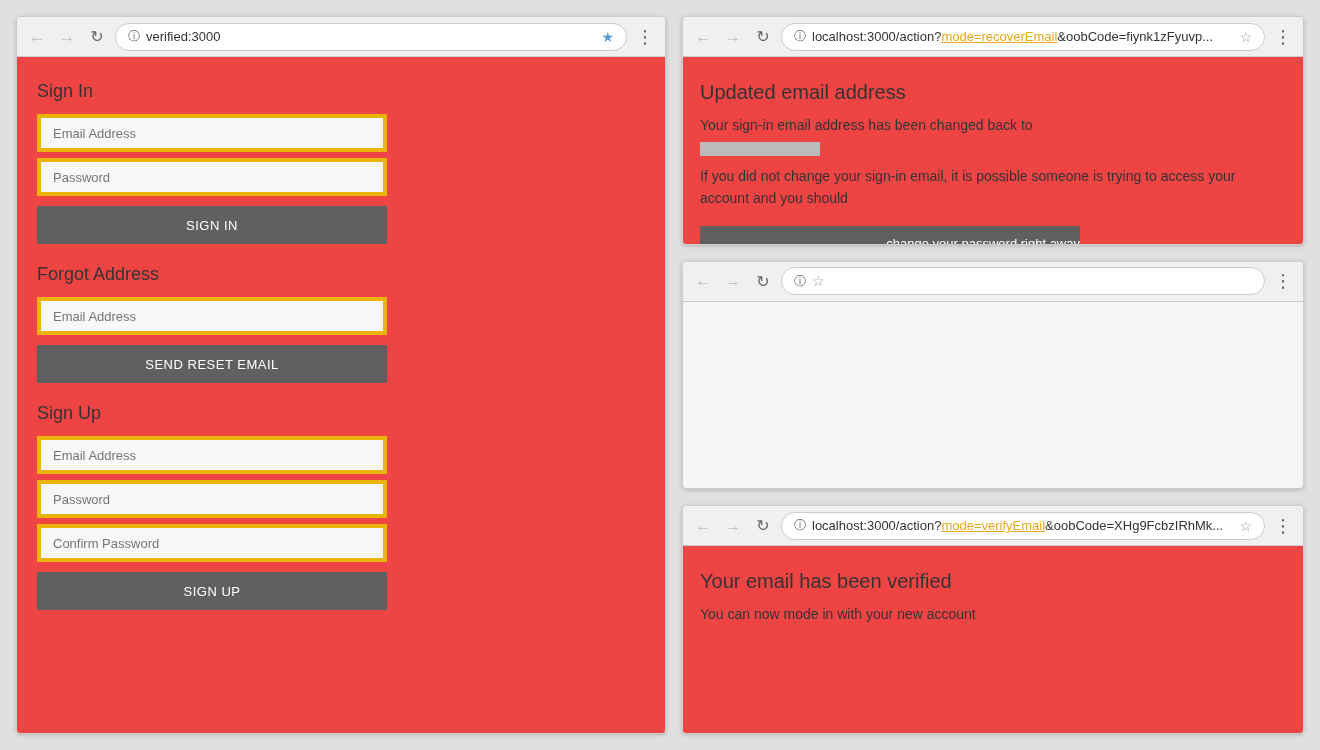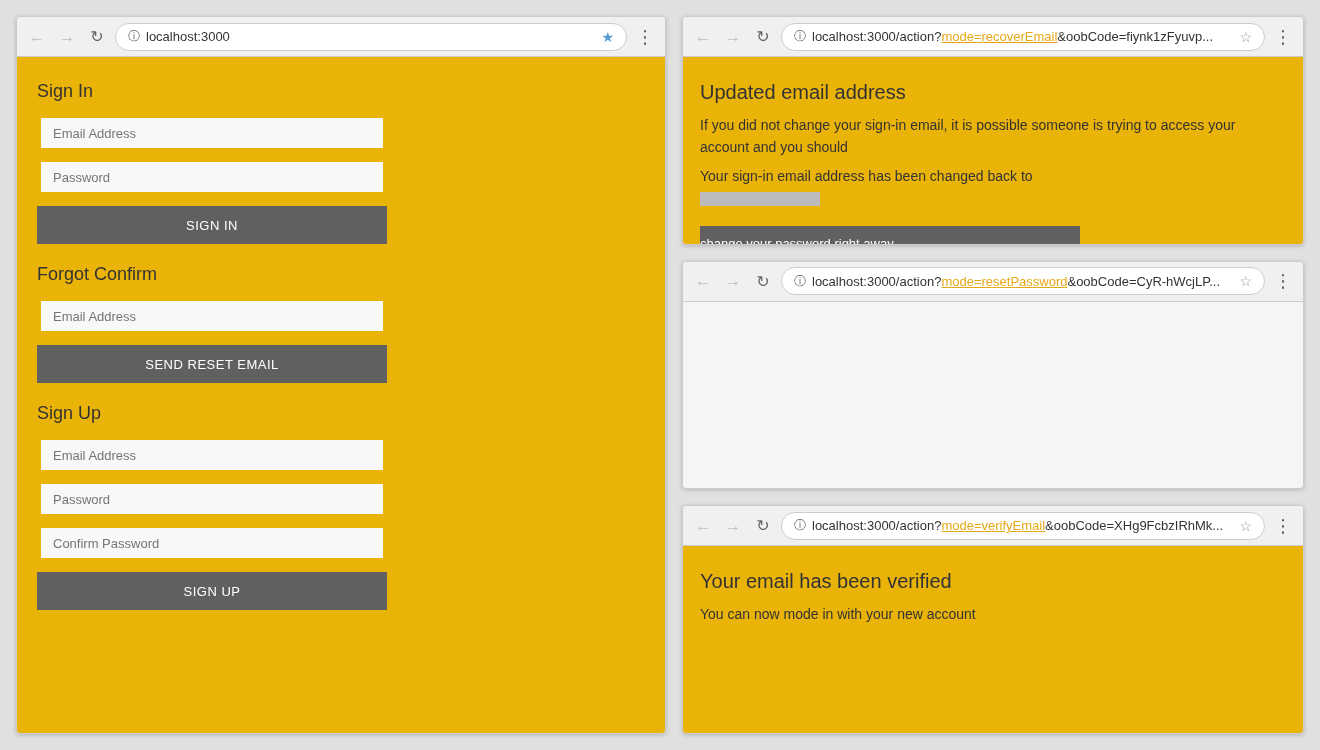--- a/index.html
+++ b/index.html
@@ -96,21 +96,21 @@
       font-size: 18px;
       width: 24px;
       height: 24px;
       display: flex;
       align-items: center;
       justify-content: center;
     }
 
     .browser-content {
       flex: 1;
-      background: #eab308;
+      background: #ef4444;
       overflow: hidden;
     }
 
     
     .left-panel {
       width: 650px;
       flex-shrink: 0;
     }
 
     .left-panel .browser-content {
@@ -196,51 +196,51 @@
 
     .btn-dark {
       background: #606060;
       color: white;
       border: none;
       padding: 10px 0;
       width: 380px;
       cursor: pointer;
       font-size: 13px;
       margin-top: 10px;
-      text-align: left;
+      text-align: right;
     }
   </style>
 </head>
 <body>
 
 <div class="browser-window left-panel">
 
   <div class="browser-chrome">
     <button class="nav-btn disabled">←</button>
     <button class="nav-btn disabled">→</button>
     <button class="nav-btn">↻</button>
     <div class="address-bar">
       <span class="info-icon">ⓘ</span>
-      <span class="url-text">localhost:3000</span>
+      <span class="url-text">verified:3000</span>
       <span class="star-icon">★</span>
     </div>
     <button class="menu-btn">⋮</button>
   </div>
 
   <div class="browser-content">
 
     <div class="auth-section">
       <h2 class="section-title">Sign In</h2>
       <input class="form-input" type="text" placeholder="Email Address" style="">
       <input class="form-input" type="password" placeholder="Password" style="">
       <button class="btn-primary">SIGN IN</button>
     </div>
 
     <div class="auth-section">
-      <h2 class="section-title">Forgot Confirm</h2>
+      <h2 class="section-title">Forgot Address</h2>
       <input class="form-input" type="text" placeholder="Email Address" style="">
       <button class="btn-primary">SEND RESET EMAIL</button>
     </div>
 
     <div class="auth-section">
       <h2 class="section-title">Sign Up</h2>
       <input class="form-input" type="text" placeholder="Email Address" style="">
       <input class="form-input" type="password" placeholder="Password" style="">
       <input class="form-input" type="password" placeholder="Confirm Password" style="">
       <button class="btn-primary">SIGN UP</button>
@@ -260,39 +260,36 @@
         <span class="info-icon">ⓘ</span>
         <span class="url-text">
           <span>localhost:3000/action?</span><span class="url-highlight">mode=recoverEmail</span><span>&amp;oobCode=fiynk1zFyuvp...</span>
         </span>
         <span class="star-icon-outline">☆</span>
       </div>
       <button class="menu-btn">⋮</button>
     </div>
     <div class="browser-content">
       <h2 class="panel-heading">Updated email address</h2>
-      <p class="panel-text">If you did not change your sign-in email, it is possible someone is trying to access your account and you should</p>
       <p class="panel-text">
         <span>Your sign-in email address has been changed back to</span><br>
         <span class="redacted-block"></span>
       </p>
+      <p class="panel-text">If you did not change your sign-in email, it is possible someone is trying to access your account and you should</p>
       <button class="btn-dark">change your password right away</button>
     </div>
   </div>
 
   <div class="browser-window right-panel">
     <div class="browser-chrome">
       <button class="nav-btn disabled">←</button>
       <button class="nav-btn disabled">→</button>
       <button class="nav-btn">↻</button>
       <div class="address-bar">
         <span class="info-icon">ⓘ</span>
-        <span class="url-text">
-          <span>localhost:3000/action?</span><span class="url-highlight">mode=resetPassword</span><span>&amp;oobCode=CyR-hWcjLP...</span>
-        </span>
         <span class="star-icon-outline">☆</span>
       </div>
       <button class="menu-btn">⋮</button>
     </div>
   </div>
 
   <div class="browser-window right-panel">
     <div class="browser-chrome">
       <button class="nav-btn disabled">←</button>
       <button class="nav-btn disabled">→</button>

